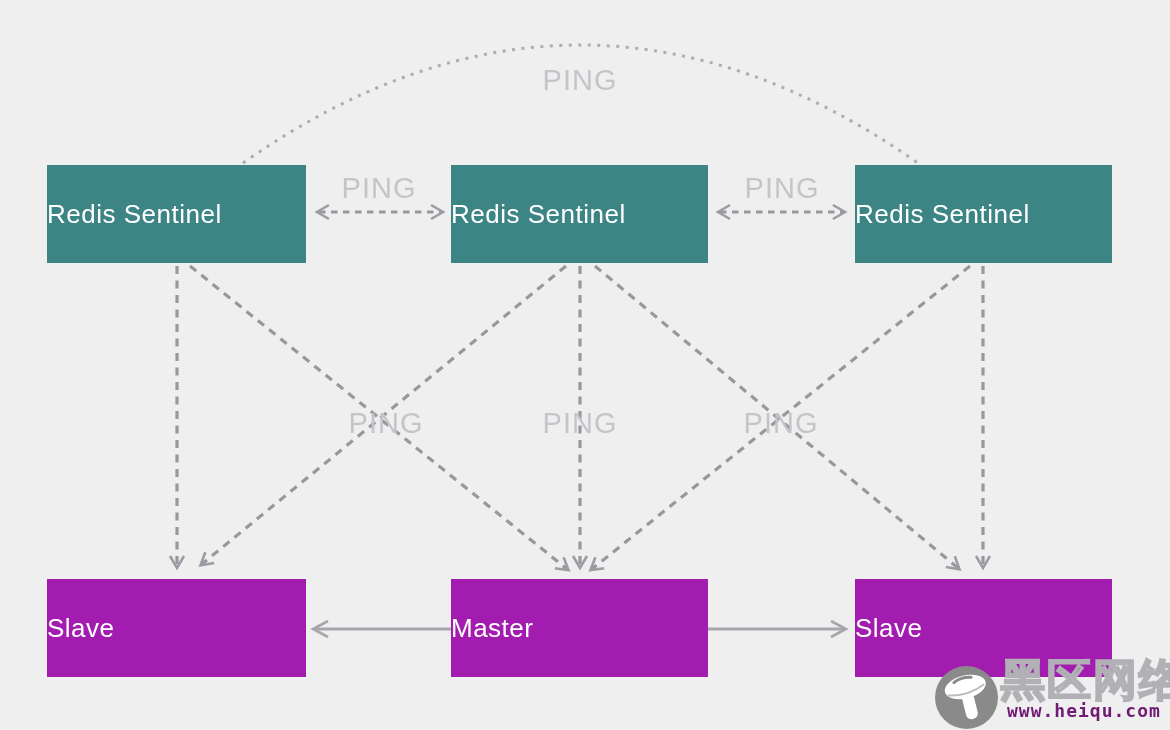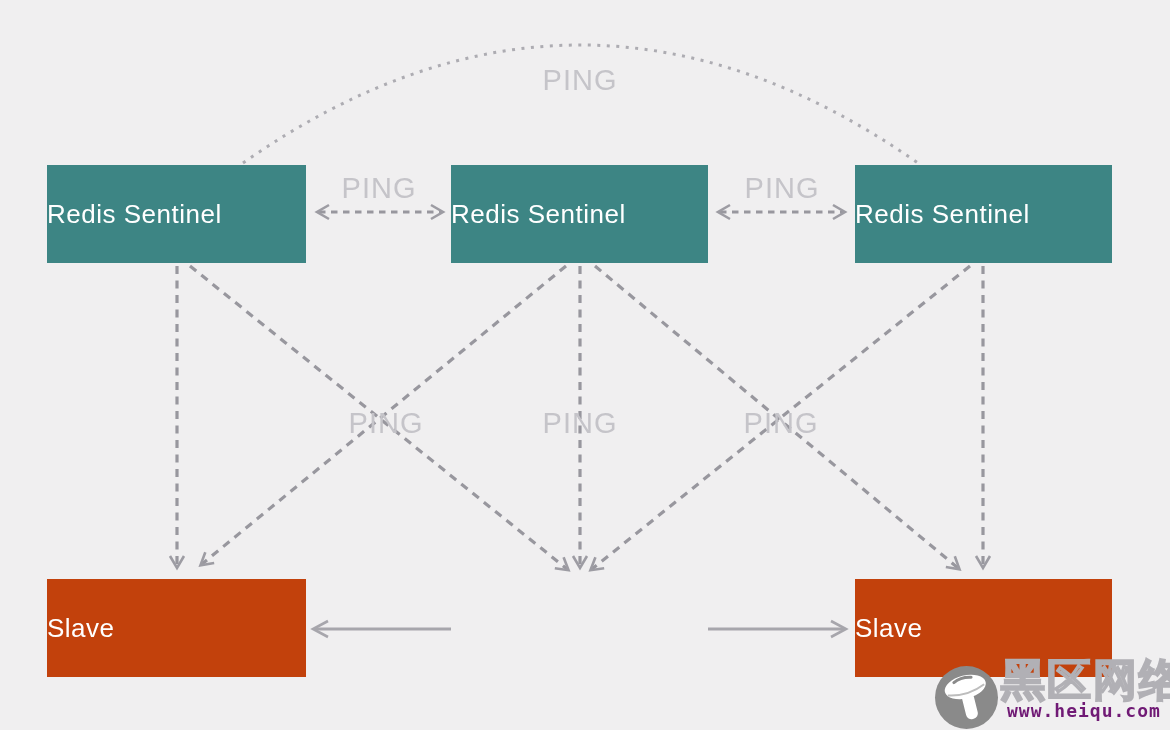--- a/index.html
+++ b/index.html
@@ -7,21 +7,21 @@
     position:relative; width:1170px; height:730px;
     background:#f0eff0; overflow:hidden;
     font-family:"Liberation Sans", sans-serif;
   }
   .edges { position:absolute; left:0; top:0; width:1170px; height:730px; }
   .node {
     position:absolute; display:flex; align-items:center; justify-content:flex-start;
     color:#ffffff; font-size:26px; letter-spacing:0.5px;
   }
   .node.sentinel { background:#3d8584; }
-  .node.dark     { background:#c2410c; }
+  .node.dark     { background:#a21caf; }
   .ping {
     position:absolute; transform:translate(-50%,-50%);
     color:#c5c4c9; font-size:29px; letter-spacing:1px; white-space:nowrap;
   }
   .wm-circle {
     position:absolute; left:935px; top:666px; width:63px; height:63px;
     border-radius:50%; background:#8a8a8a; overflow:hidden;
   }
   .wm-brand {
     position:absolute; left:1001px; top:658px;
@@ -74,20 +74,23 @@
   </div>
   <div class="node sentinel" style="left:451px; top:165px; width:257px; height:98px;">
     <span>Redis Sentinel</span>
   </div>
   <div class="node sentinel" style="left:855px; top:165px; width:257px; height:98px;">
     <span>Redis Sentinel</span>
   </div>
   <div class="node dark" style="left:47px;  top:579px; width:259px; height:98px;">
     <span>Slave</span>
   </div>
+  <div class="node dark" style="left:451px; top:579px; width:257px; height:98px;">
+    <span>Master</span>
+  </div>
   <div class="node dark" style="left:855px; top:579px; width:257px; height:98px;">
     <span>Slave</span>
   </div>
 
   <span class="ping" style="left:580px; top:80px;">PING</span>
   <span class="ping" style="left:379px; top:188px;">PING</span>
   <span class="ping" style="left:782px; top:188px;">PING</span>
   <span class="ping" style="left:386px; top:423px;">PING</span>
   <span class="ping" style="left:580px; top:423px;">PING</span>
   <span class="ping" style="left:781px; top:423px;">PING</span>

